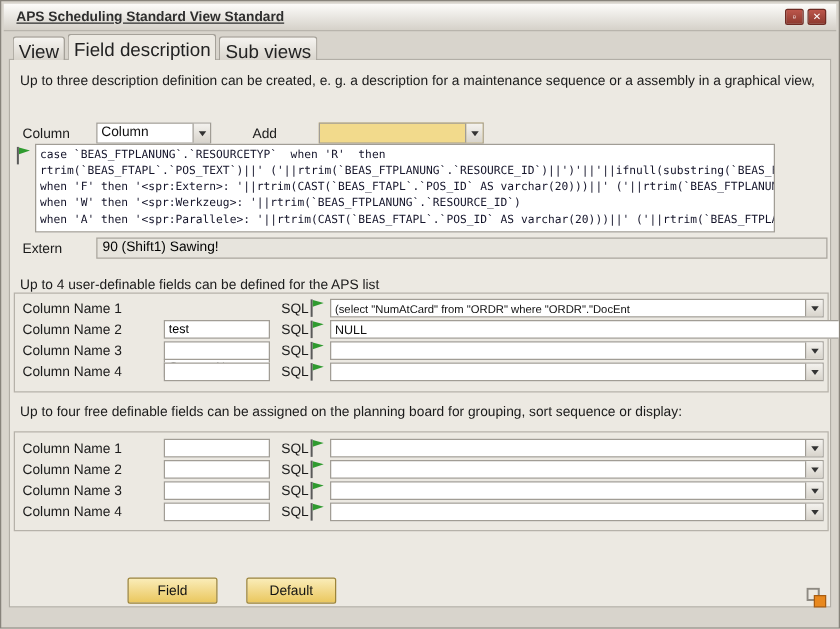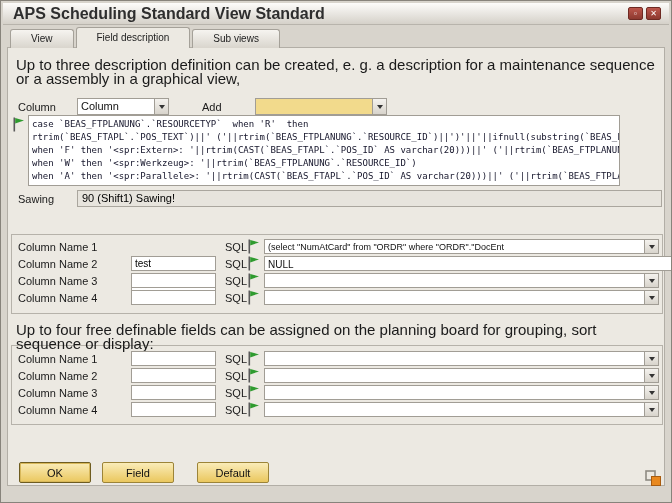--- a/index.html
+++ b/index.html
@@ -4,41 +4,41 @@
 <style>
   * { margin:0; padding:0; box-sizing:border-box; }
   body { font-family:"Liberation Sans", sans-serif; background:#ffffff; }
   .window { position:relative; width:672px; height:503px; background:#d8d4cc;
             border:1px solid #87837b; overflow:hidden; }
 
   
   .titlebar { position:absolute; top:2px; left:2px; right:2px; height:22px;
               background:linear-gradient(#fdfcfa,#d5d1c9); border-bottom:1px solid #b8b4ac;
               display:flex; align-items:center; padding:0 8px 0 10px; }
-  .title { font-size:16px; font-weight:bold; color:#2e2e2e; flex:1;
-           white-space:nowrap; overflow:hidden; }
+  .title { font-size:11px; font-weight:bold; color:#2e2e2e; flex:1;
+           white-space:nowrap; overflow:hidden;text-decoration:underline; }
   .winbtns { display:flex; gap:3px; }
   .winbtn { width:15px; height:13px; border:1px solid #6e2a23; border-radius:2px;
             background:linear-gradient(#bc564b,#8d392f); color:#fff; font-size:8px;
             line-height:11px; text-align:center; cursor:pointer; padding:0; }
 
   
   .tabs { position:absolute; top:26px; left:9px; display:flex; gap:2px; z-index:6; }
-  .tab { height:19px; margin-top:2px; padding:3px 20px 0; font-size:10px; color:#222;
+  .tab { height:19px; margin-top:2px; padding:3px 4px 0; font-size:15px; color:#222;
          background:linear-gradient(#f6f4f0,#d9d5cd); border:1px solid #a5a199;
          border-bottom:none; border-radius:3px 3px 0 0; cursor:pointer; }
   .tab.active { height:21px; margin-top:0; padding-top:4px; background:#ece9e2;
                 position:relative; z-index:7; }
 
   
   .page-frame { position:absolute; top:46px; left:6px; right:6px; bottom:16px;
                 background:#ece9e2; border:1px solid #b2aea6; z-index:1; }
 
   .lbl { position:absolute; font-size:11px; color:#1a1a1a; z-index:3; white-space:nowrap; }
-  .intro { position:absolute; font-size:15px; line-height:14px; color:#1a1a1a; z-index:3; }
+  .intro { position:absolute; font-size:11px; line-height:14px; color:#1a1a1a; z-index:3; }
 
   .input { position:absolute; height:15px; border:1px solid #a19d95; background:#fff;
            font-family:"Liberation Sans",sans-serif; font-size:10px; padding:0 3px; z-index:3; }
 
   .combo { position:absolute; border:1px solid #a19d95; background:#fff;
            display:flex; align-items:stretch; z-index:3; cursor:pointer; }
   .combo .txt { flex:1; font-size:11px; line-height:15px; padding:0 3px;
                 white-space:nowrap; overflow:hidden; color:#111; }
   .combo .txt.mid { font-size:10px; }
   .combo .txt.tiny { font-size:9px; }
@@ -106,23 +106,24 @@
         <rect x="1.5" y="0.5" width="1.6" height="14" fill="#5a5a5a"></rect>
         <path d="M3.2 1 L12 3.4 L3.2 6.4 Z" fill="#2f9b2f"></path>
       </svg>
   </span>
   <div class="codebox" style="left:27px;top:114px;width:592px;height:71px">case `BEAS_FTPLANUNG`.`RESOURCETYP`  when 'R'  then
 rtrim(`BEAS_FTAPL`.`POS_TEXT`)||' ('||rtrim(`BEAS_FTPLANUNG`.`RESOURCE_ID`)||')'||'||ifnull(substring(`BEAS_FTAPL
 when 'F' then '&lt;spr:Extern&gt;: '||rtrim(CAST(`BEAS_FTAPL`.`POS_ID` AS varchar(20)))||' ('||rtrim(`BEAS_FTPLANUNG`.`
 when 'W' then '&lt;spr:Werkzeug&gt;: '||rtrim(`BEAS_FTPLANUNG`.`RESOURCE_ID`)
 when 'A' then '&lt;spr:Parallele&gt;: '||rtrim(CAST(`BEAS_FTAPL`.`POS_ID` AS varchar(20)))||' ('||rtrim(`BEAS_FTPLANUNG`</div>
 
-  <span class="lbl" style="left:17px;top:192px">Sawing</span>
+  <span class="lbl" style="left:17px;top:192px">Extern</span>
   <div class="result-field" style="left:76px;top:189px;width:585px;height:17px">90 (Shift1) Sawing!</div>
 
+  <div class="intro" style="left:15px;top:220px;width:640px">Up to 4 user-definable fields can be defined for the APS list</div>
   <div class="groupbox" style="left:10px;top:233px;width:652px;height:80px"></div>
 
   <span class="lbl" style="left:17px;top:240px">Column Name 1</span>
   <input class="input" style="left: 130px; top: 238px; width: 85px; margin-top: 48px;" value="CustmerNo">
   <span class="lbl" style="left:224px;top:240px">SQL</span>
   <span class="flag" style="left:246px;top:238px">
     <svg width="13" height="15" viewBox="0 0 13 15">
         <rect x="1.5" y="0.5" width="1.6" height="14" fill="#5a5a5a"></rect>
         <path d="M3.2 1 L12 3.4 L3.2 6.4 Z" fill="#2f9b2f"></path>
       </svg>
@@ -226,21 +227,20 @@
     <svg width="13" height="15" viewBox="0 0 13 15">
         <rect x="1.5" y="0.5" width="1.6" height="14" fill="#5a5a5a"></rect>
         <path d="M3.2 1 L12 3.4 L3.2 6.4 Z" fill="#2f9b2f"></path>
       </svg>
   </span>
   <div class="combo" style="left:263px;top:401px;width:395px;height:15px">
     <span class="txt mid"></span>
     <span class="cbtn"></span>
   </div>
 
-  <button class="btn-gold primary" style="left:18px;top:461px">OK</button>
   <button class="btn-gold" style="left:101px;top:461px">Field</button>
   <button class="btn-gold" style="left:196px;top:461px">Default</button>
 
   <span class="grip" style="left:644px;top:469px">
     <svg width="17" height="17" viewBox="0 0 17 17">
       <rect x="1" y="1" width="9" height="9" fill="none" stroke="#8e8a82" stroke-width="1.6"></rect>
       <rect x="6.5" y="6.5" width="9" height="9" fill="#e8881e" stroke="#a85c10" stroke-width="1"></rect>
     </svg>
   </span>
 

